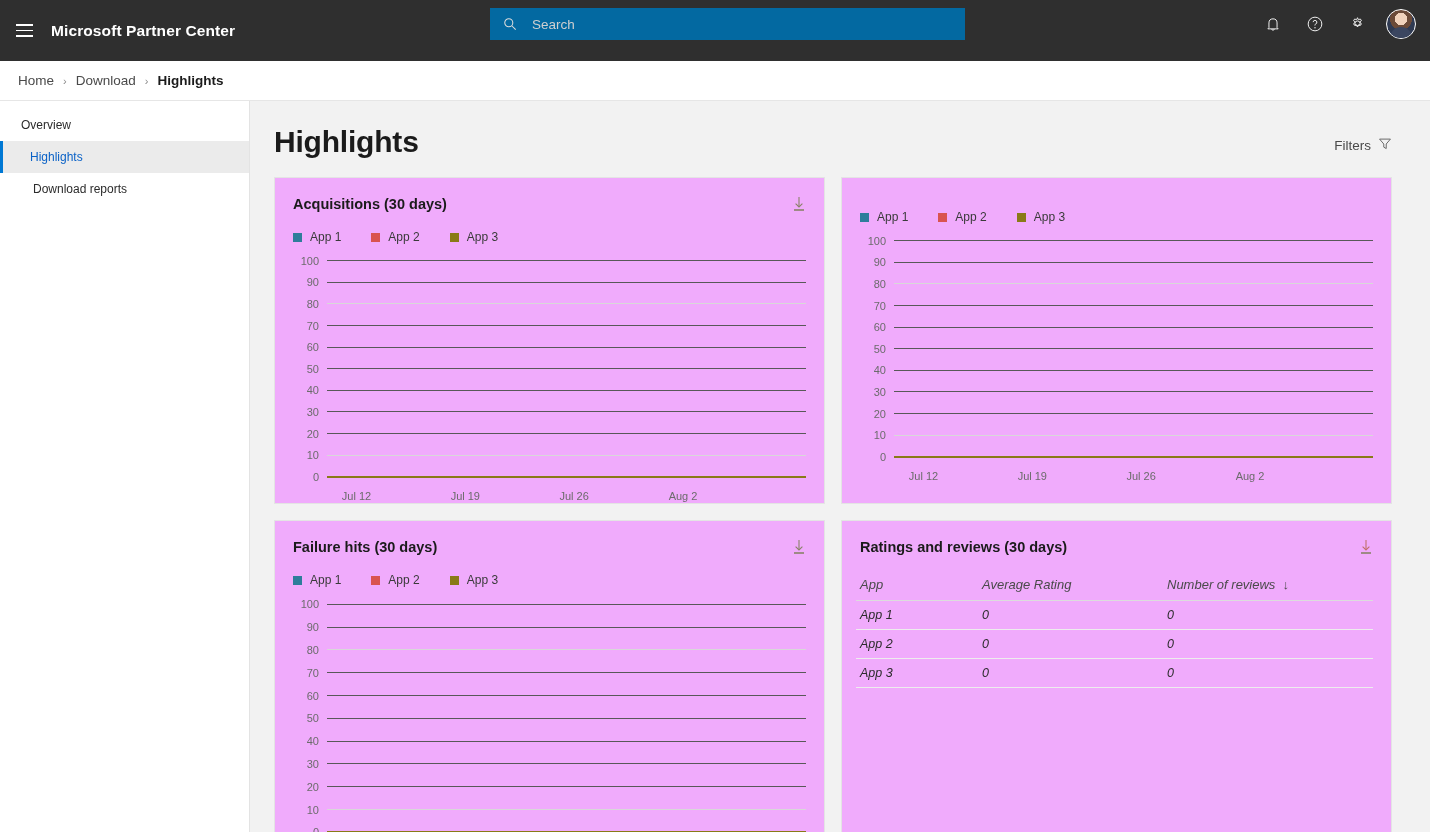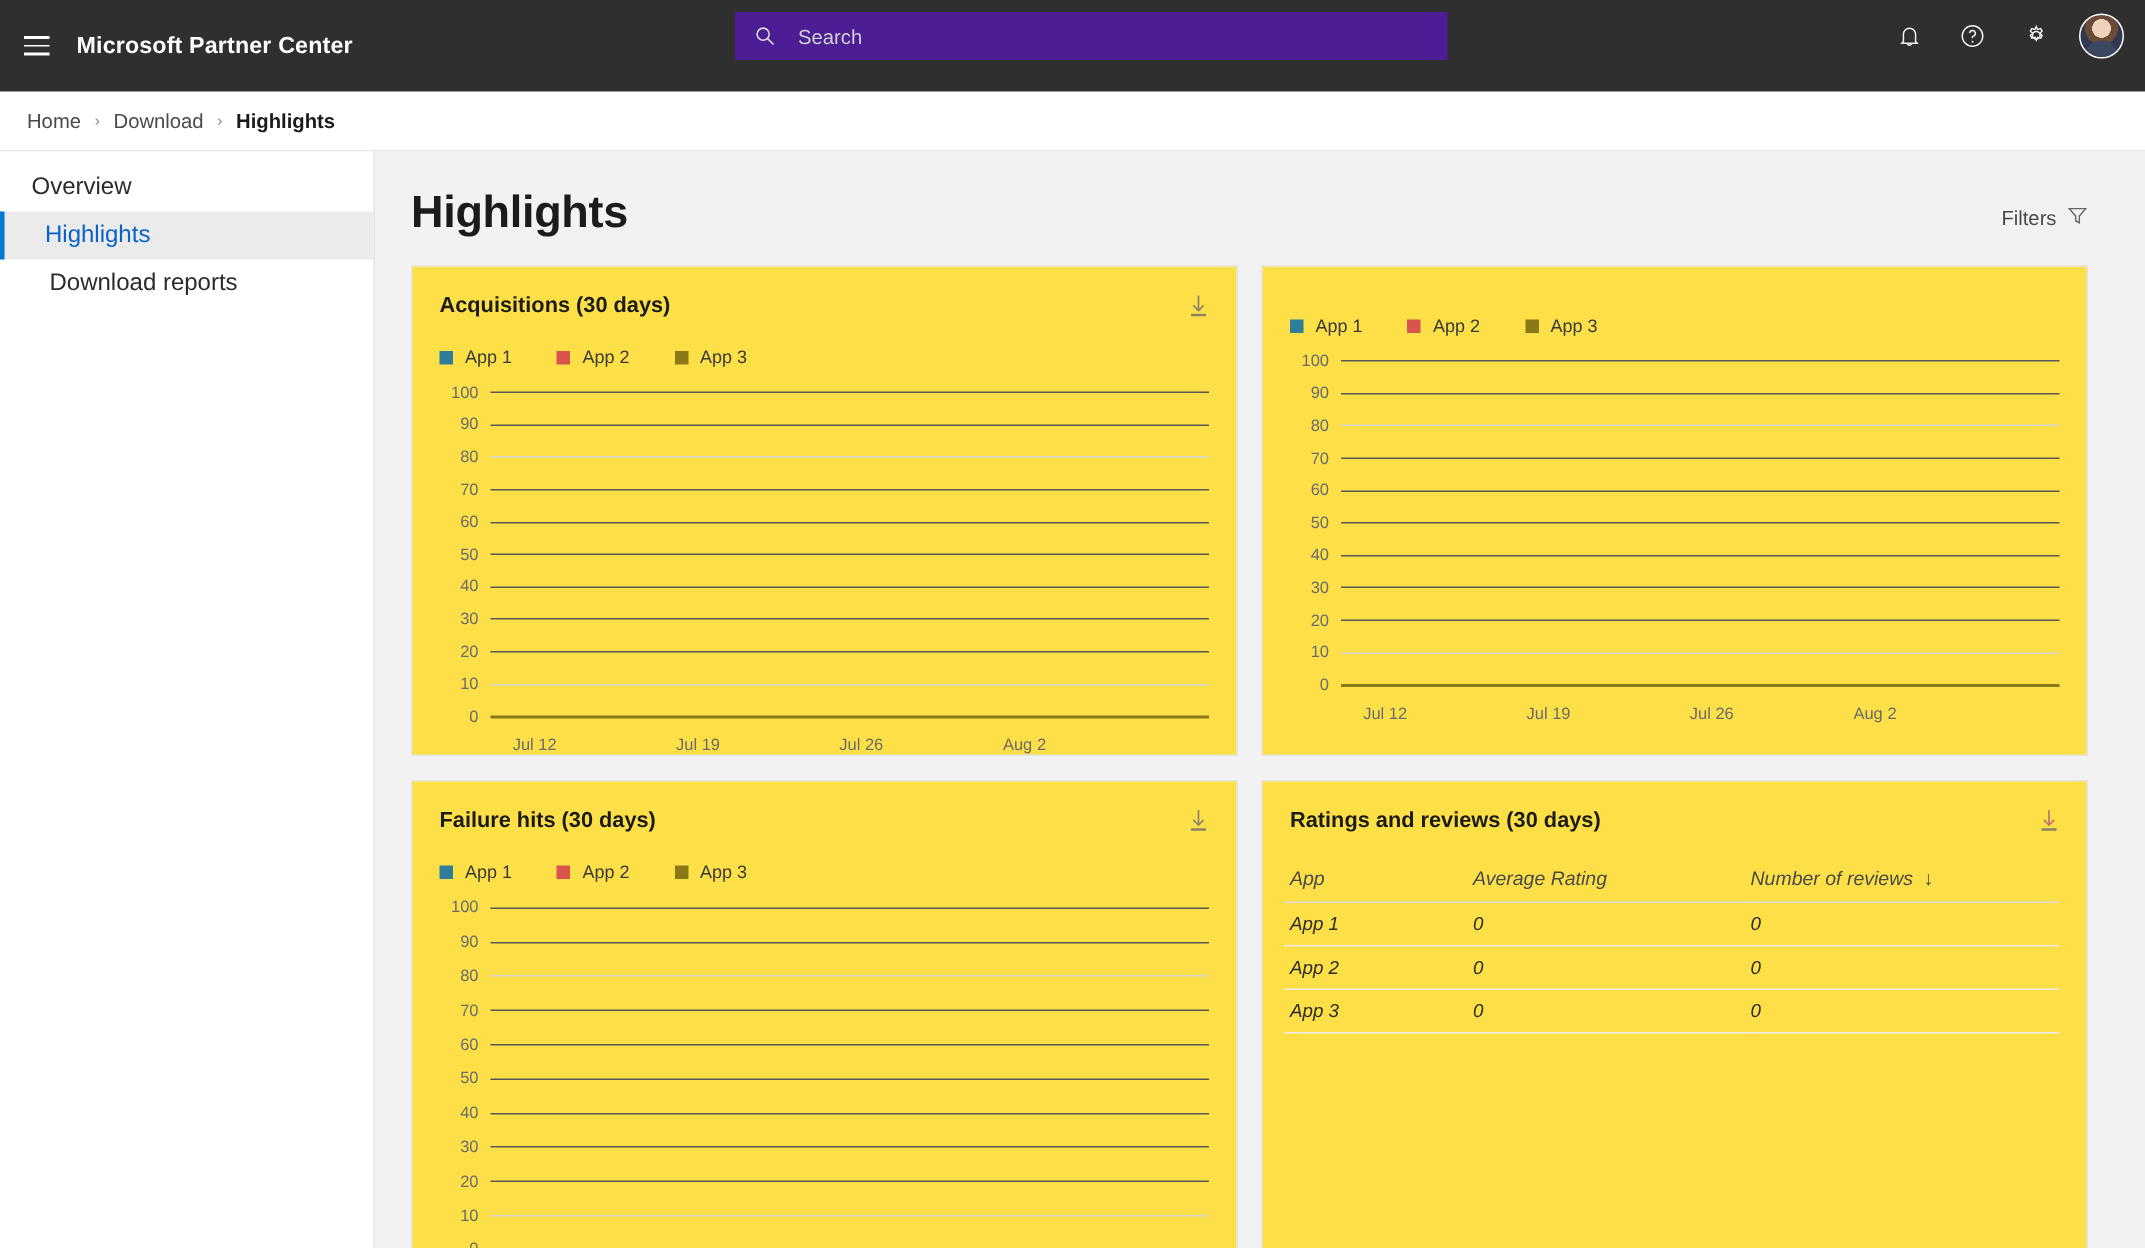--- a/index.html
+++ b/index.html
@@ -33,21 +33,21 @@
     color: #ffffff;
     font-size: 15.5px;
     font-weight: bold;
     letter-spacing: .1px;
     margin-left: 3px;
   }
   .searchwrap {
     position: absolute;
     left: 490px; top: 8px;
     width: 475px; height: 32px;
-    background: #4c1d95;
+    background: #0369a1;
     display: flex; align-items: center;
     padding: 0 10px;
     cursor: text;
   }
   .searchwrap .sicon {
     width: 20px; color: #dcdcdc; font-size: 13px; line-height: 1;
     display: flex; align-items: center; justify-content: center;
   }
   .searchinput {
     flex: 1;
@@ -102,21 +102,21 @@
     width: 250px;
     background: #ffffff;
     border-right: 1px solid #e3e3e3;
     padding-top: 8px;
     flex: 0 0 250px;
   }
   .side-item {
     height: 32px;
     display: flex; align-items: center;
     padding-left: 18px;
-    font-size: 16px;
+    font-size: 12px;
     color: #2b2b2b;
     cursor: pointer;
     border-left: 3px solid transparent;
   }
   .side-item.sub { padding-left: 30px; }
   .side-group {
     height: 34px;
     display: flex; align-items: flex-end;
     padding-left: 18px; padding-bottom: 4px;
     font-size: 13.5px; font-weight: bold; color: #1b1b1b;
@@ -146,21 +146,21 @@
     cursor: pointer; padding-bottom: 5px;
   }
 
   
   .grid {
     display: grid;
     grid-template-columns: 1fr 1fr;
     gap: 16px 16px;
   }
   .card {
-    background: #fde047;
+    background: #f0abfc;
     border: 1px solid #e4e4e4;
     padding: 18px 18px 12px 14px;
     position: relative;
   }
   .card.h1 { height: 327px; }
   .card.h2 { height: 340px; }
   .card-head {
     display: flex; align-items: flex-start; justify-content: space-between;
     padding-left: 4px;
   }

